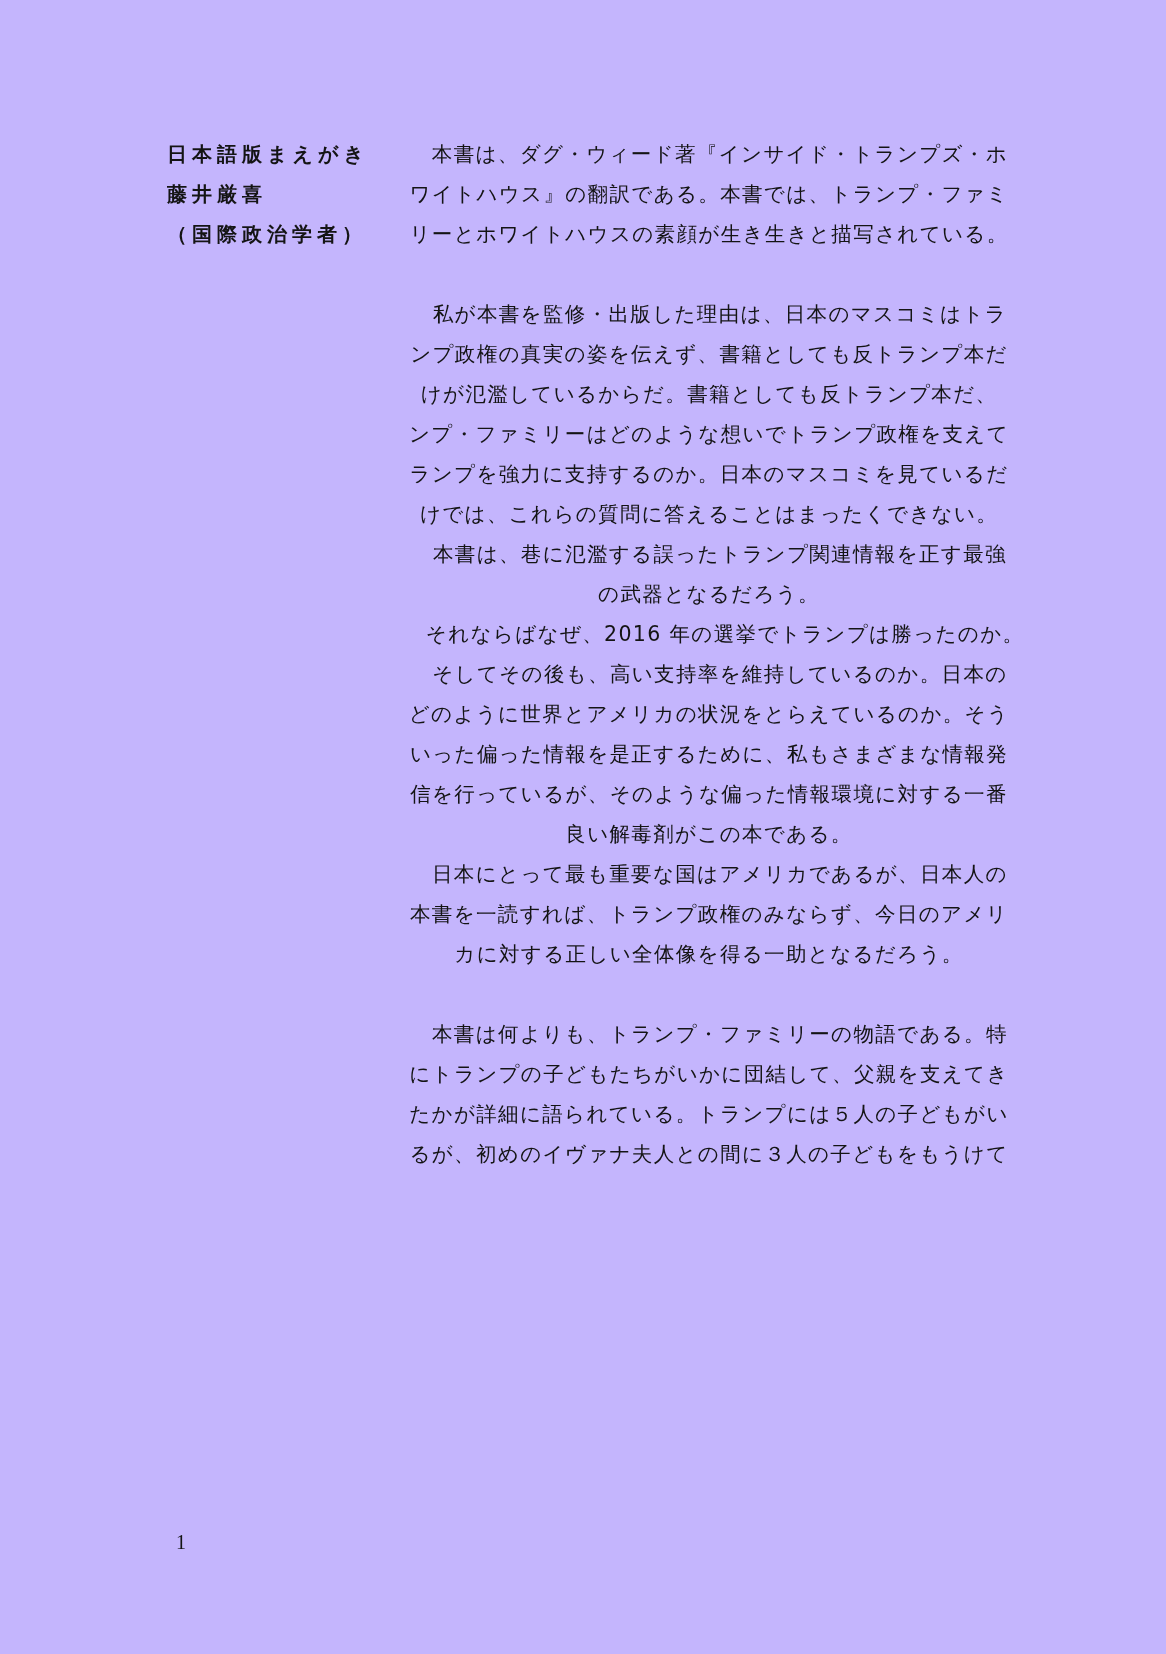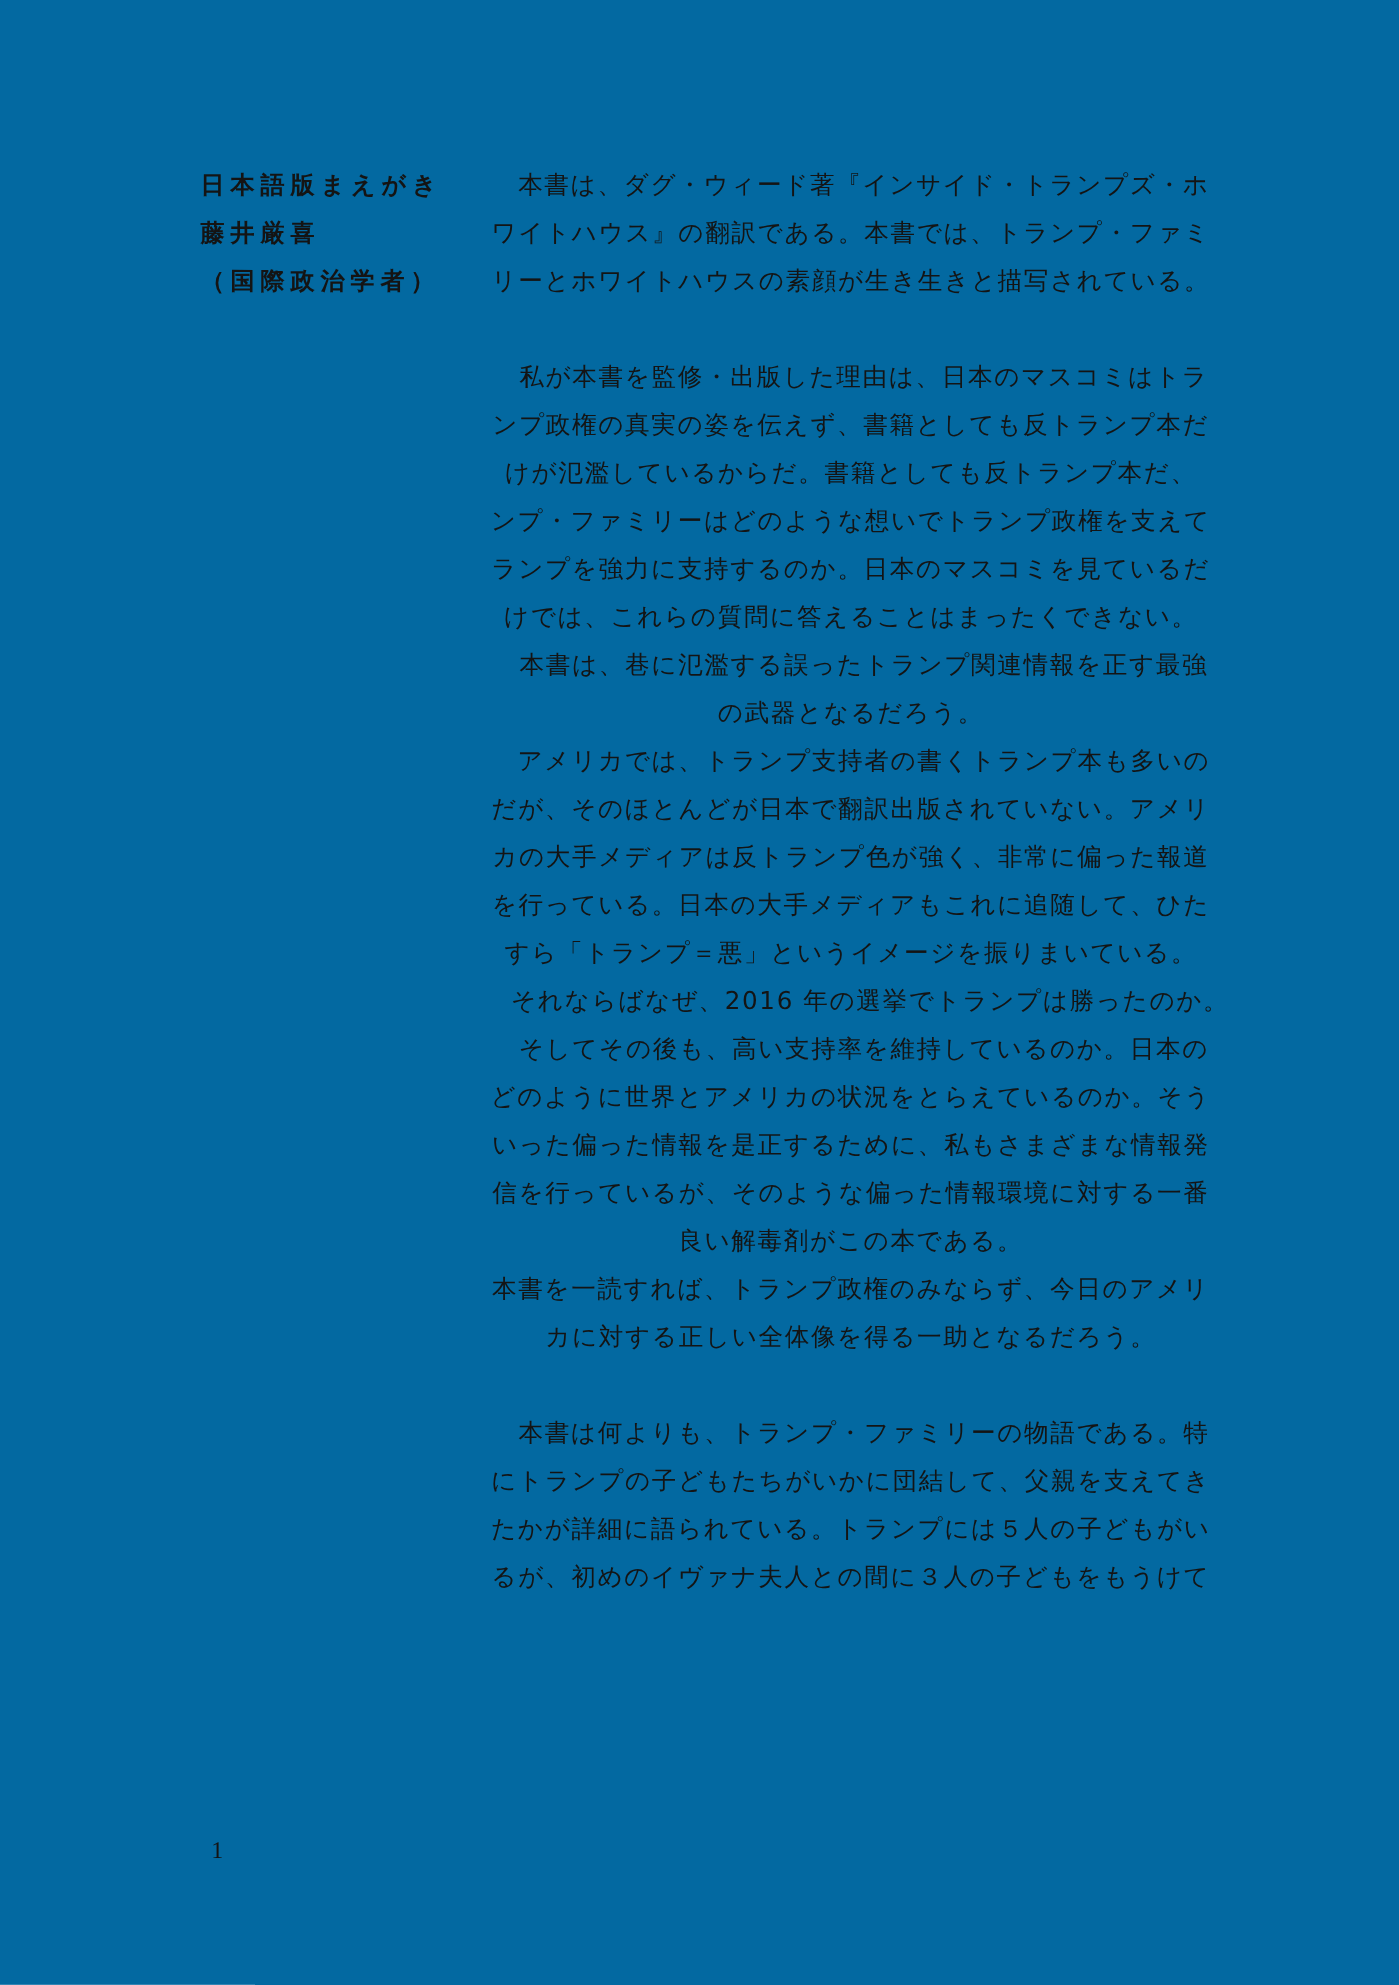--- a/index.html
+++ b/index.html
@@ -13,21 +13,21 @@
       position: relative;
       overflow: hidden;
       color: #141414;
       font-family: "DejaVu Sans", "Liberation Sans", sans-serif;
     }
     .page {
       position: absolute;
       left: 0; top: 0;
       width: 1166px;
       height: 1654px;
-      background: #0369a1;
+      background: #c4b5fd;
     }
     .side-heading {
       position: absolute;
       left: 167px;
       top: 134px;
       width: 210px;
     }
     .side-heading .line {
       display: block;
       height: 40px;
@@ -94,41 +94,35 @@
       <span class="line">ンプ・ファミリーはどのような想いでトランプ政権を支えて</span>
       <span class="line">ランプを強力に支持するのか。日本のマスコミを見ているだ</span>
       <span class="line">けでは、これらの質問に答えることはまったくできない。</span>
     </div>
 
     <div class="para">
       <span class="line">　本書は、巷に氾濫する誤ったトランプ関連情報を正す最強</span>
       <span class="line">の武器となるだろう。</span>
     </div>
 
-    <div class="para">
-      <span class="line">　アメリカでは、トランプ支持者の書くトランプ本も多いの</span>
-      <span class="line">だが、そのほとんどが日本で翻訳出版されていない。アメリ</span>
-      <span class="line">カの大手メディアは反トランプ色が強く、非常に偏った報道</span>
-      <span class="line">を行っている。日本の大手メディアもこれに追随して、ひた</span>
-      <span class="line">すら「トランプ＝悪」というイメージを振りまいている。</span>
-    </div>
 
     <div class="para">
       <span class="line">　それならばなぜ、2016 年の選挙でトランプは勝ったのか。</span>
     </div>
 
     <div class="para">
       <span class="line">　そしてその後も、高い支持率を維持しているのか。日本の</span>
       <span class="line">どのように世界とアメリカの状況をとらえているのか。そう</span>
       <span class="line">いった偏った情報を是正するために、私もさまざまな情報発</span>
       <span class="line">信を行っているが、そのような偏った情報環境に対する一番</span>
       <span class="line">良い解毒剤がこの本である。</span>
     </div>
 
     <div class="para">
+      <span class="line">　日本にとって最も重要な国はアメリカであるが、日本人の</span>
       <span class="line">本書を一読すれば、トランプ政権のみならず、今日のアメリ</span>
       <span class="line">カに対する正しい全体像を得る一助となるだろう。</span>
     </div>
     <div class="gap"></div>
 
     <div class="para">
       <span class="line">　本書は何よりも、トランプ・ファミリーの物語である。特</span>
       <span class="line">にトランプの子どもたちがいかに団結して、父親を支えてき</span>
       <span class="line">たかが詳細に語られている。トランプには５人の子どもがい</span>
       <span class="line">るが、初めのイヴァナ夫人との間に３人の子どもをもうけて</span>

